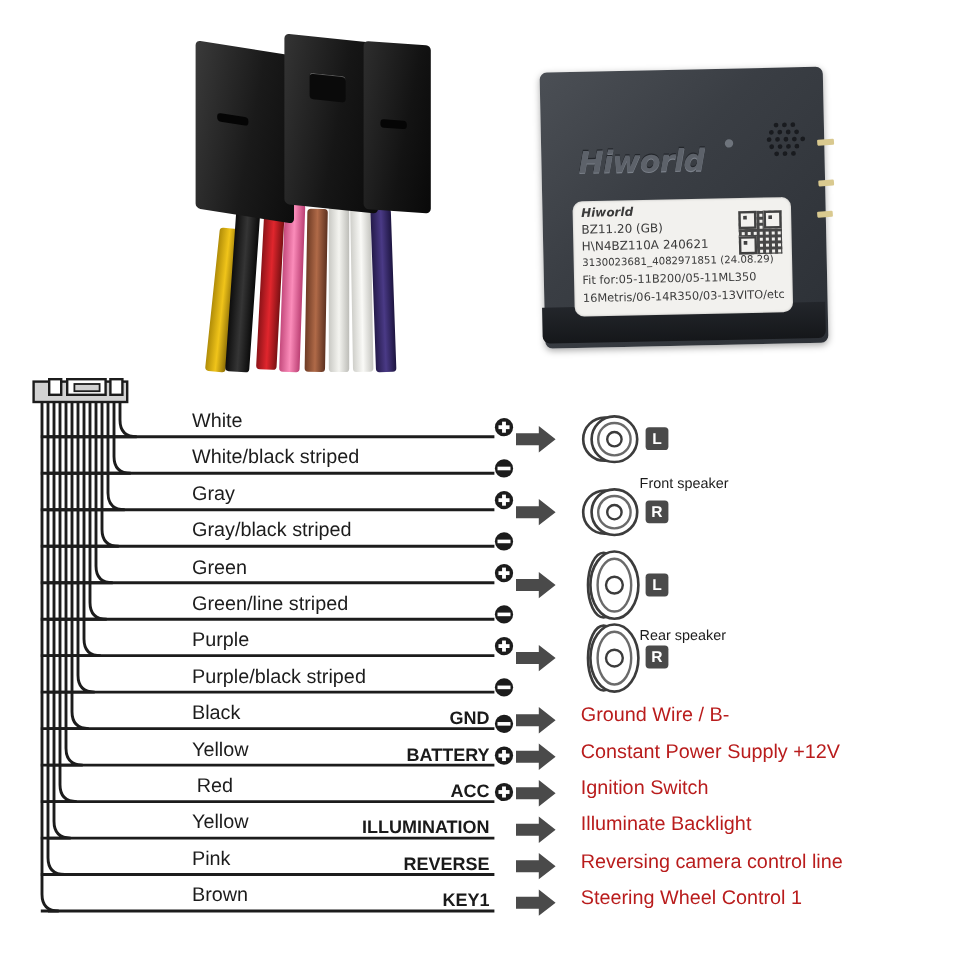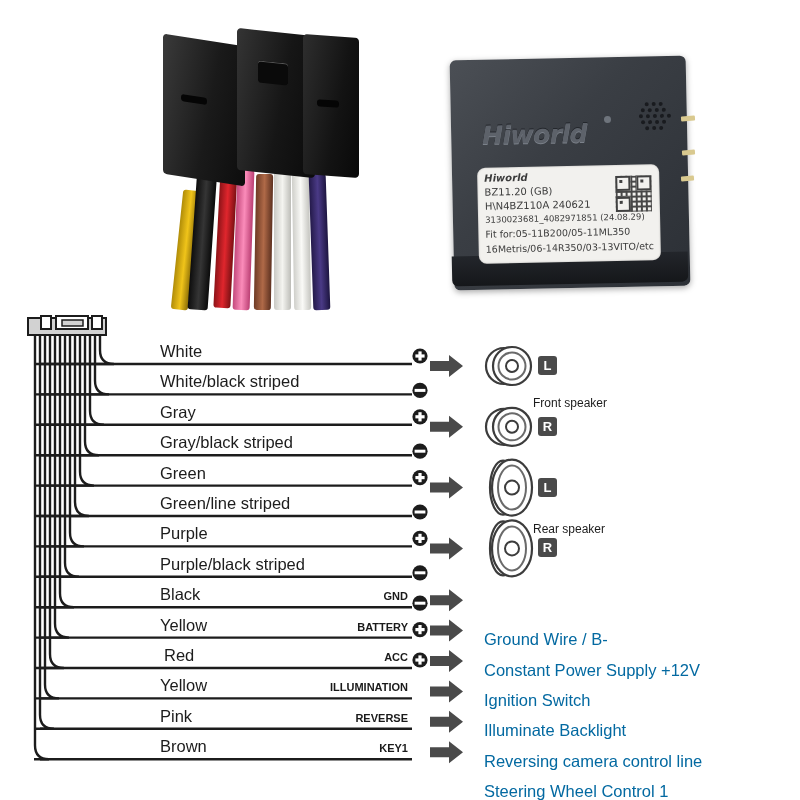--- a/index.html
+++ b/index.html
@@ -154,33 +154,32 @@
   .lbl {
     position: absolute;
     font-family: "Liberation Sans", sans-serif;
     font-size: 16.5px;
     color: #1c1c1c;
     white-space: nowrap;
   }
   .lbl-func {
     position: absolute;
     font-family: "Liberation Sans", sans-serif;
-    font-size: 11px;
+    font-size: 15px;
     font-weight: 700;
     color: #1a1a1a;
     white-space: nowrap;
     text-align: right;
   }
   .lbl-desc {
     position: absolute;
     font-family: "Liberation Sans", sans-serif;
     font-size: 16.5px;
-    color: #0369a1;
+    color: #b91c1c;
     white-space: nowrap;
-    margin-top: 43px;
   }
   .spk-group-label {
     position: absolute;
     font-family: "Liberation Sans", sans-serif;
     font-size: 12px;
     color: #1c1c1c;
     white-space: nowrap;
   }
   .lr-badge {
     position: absolute;

